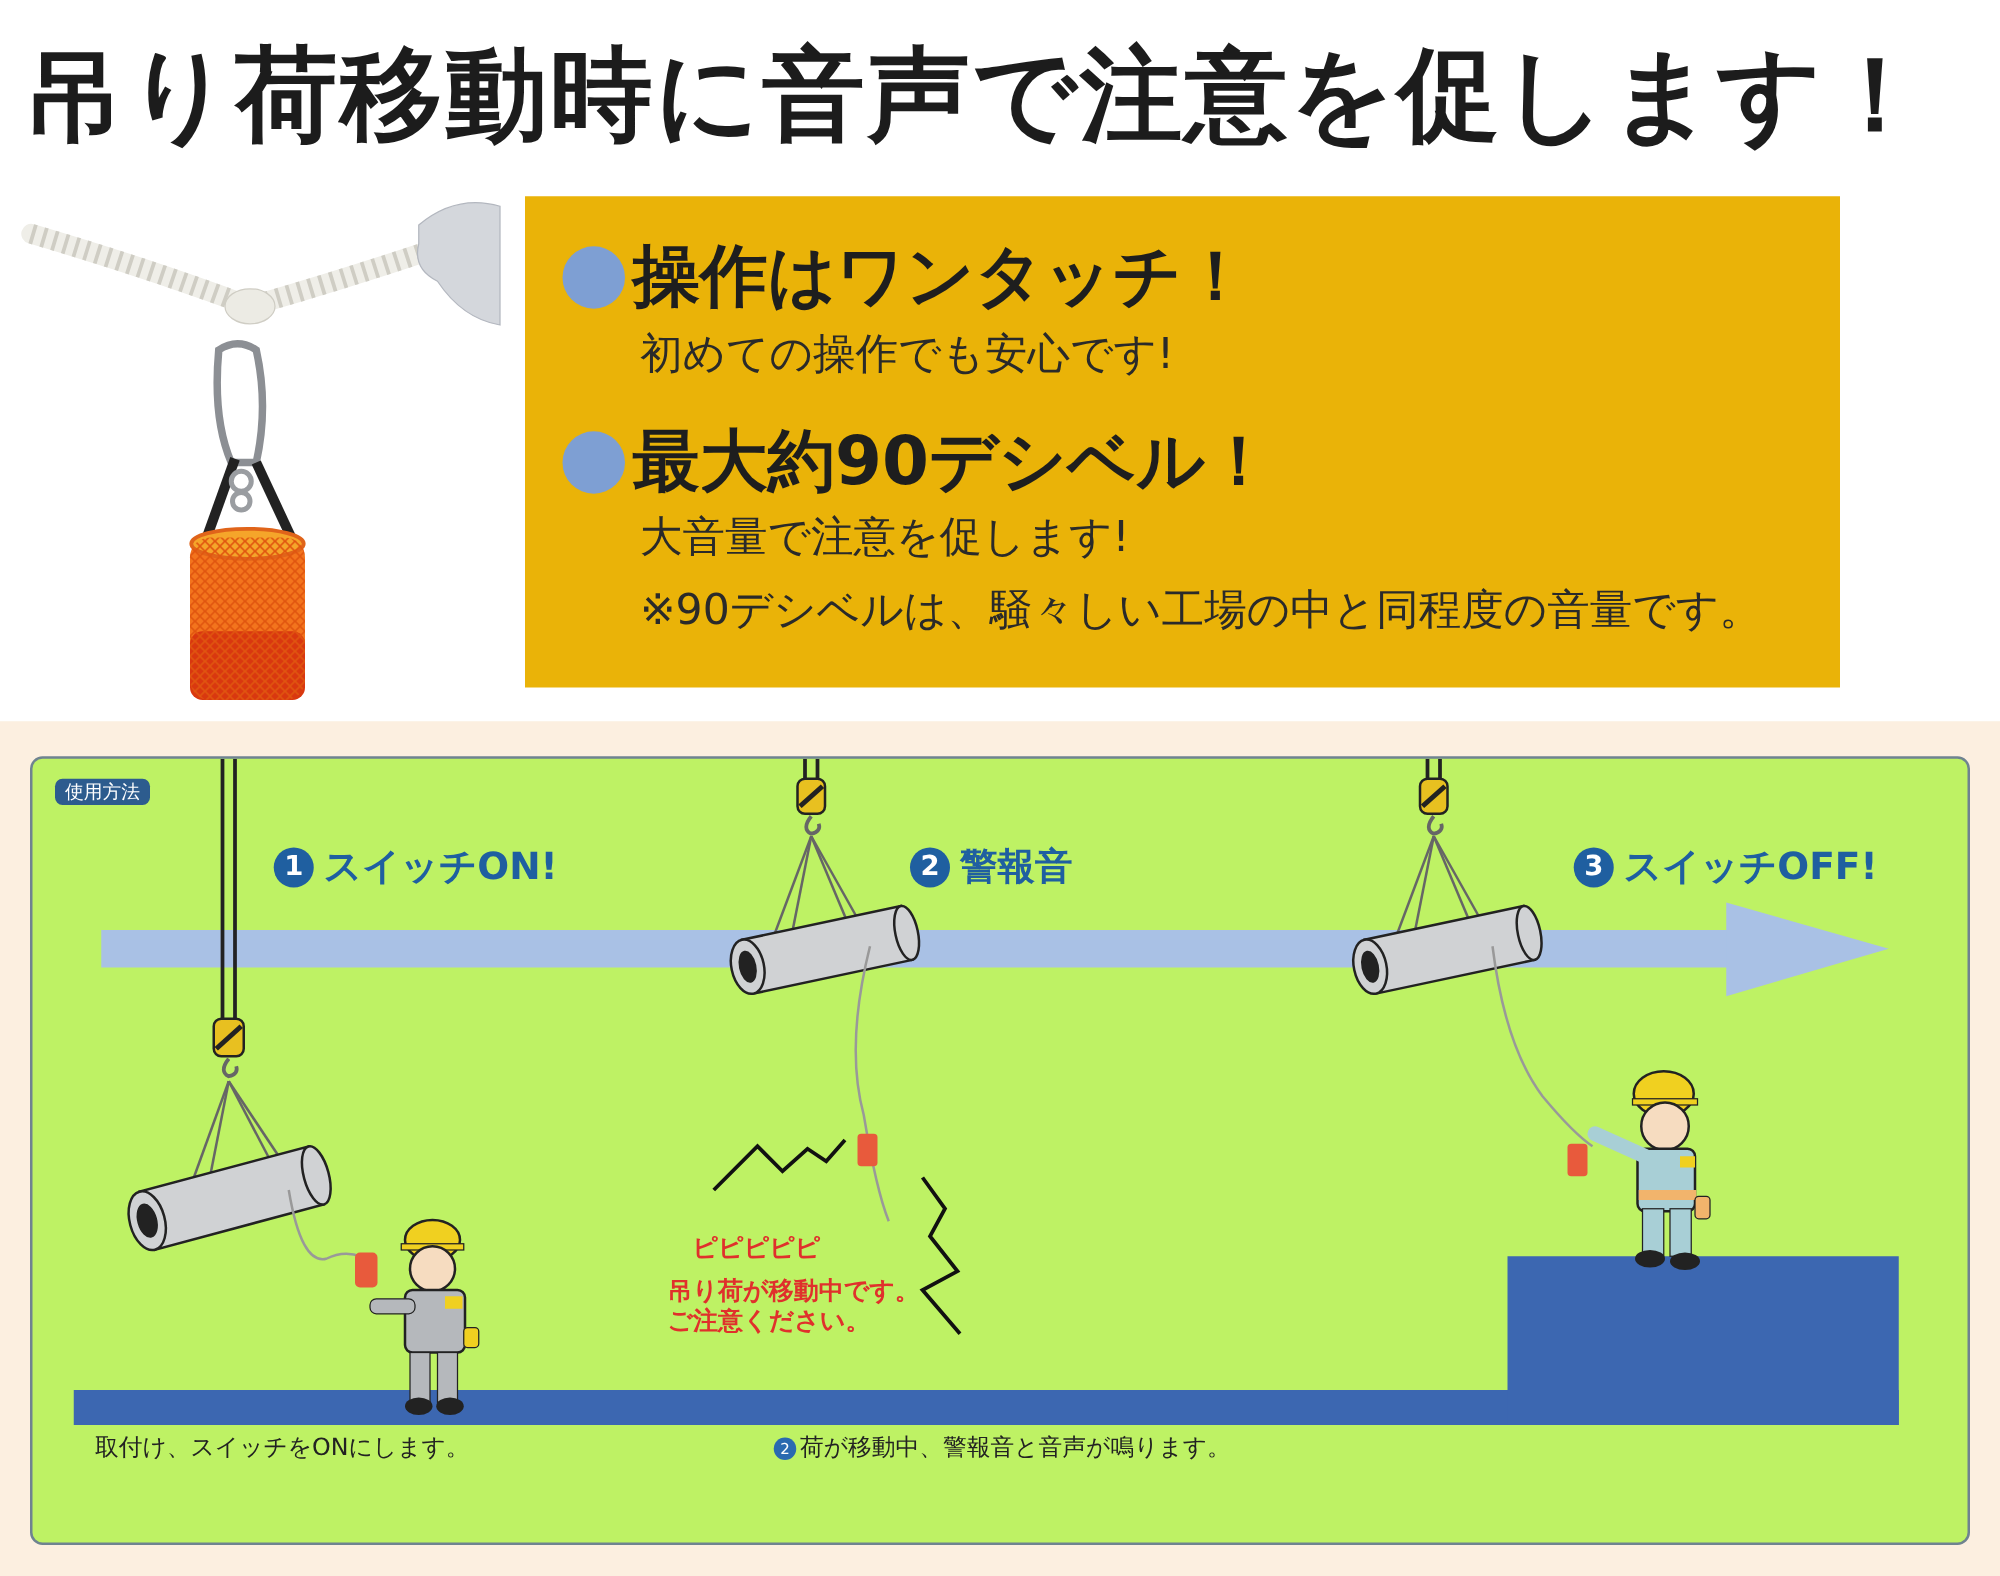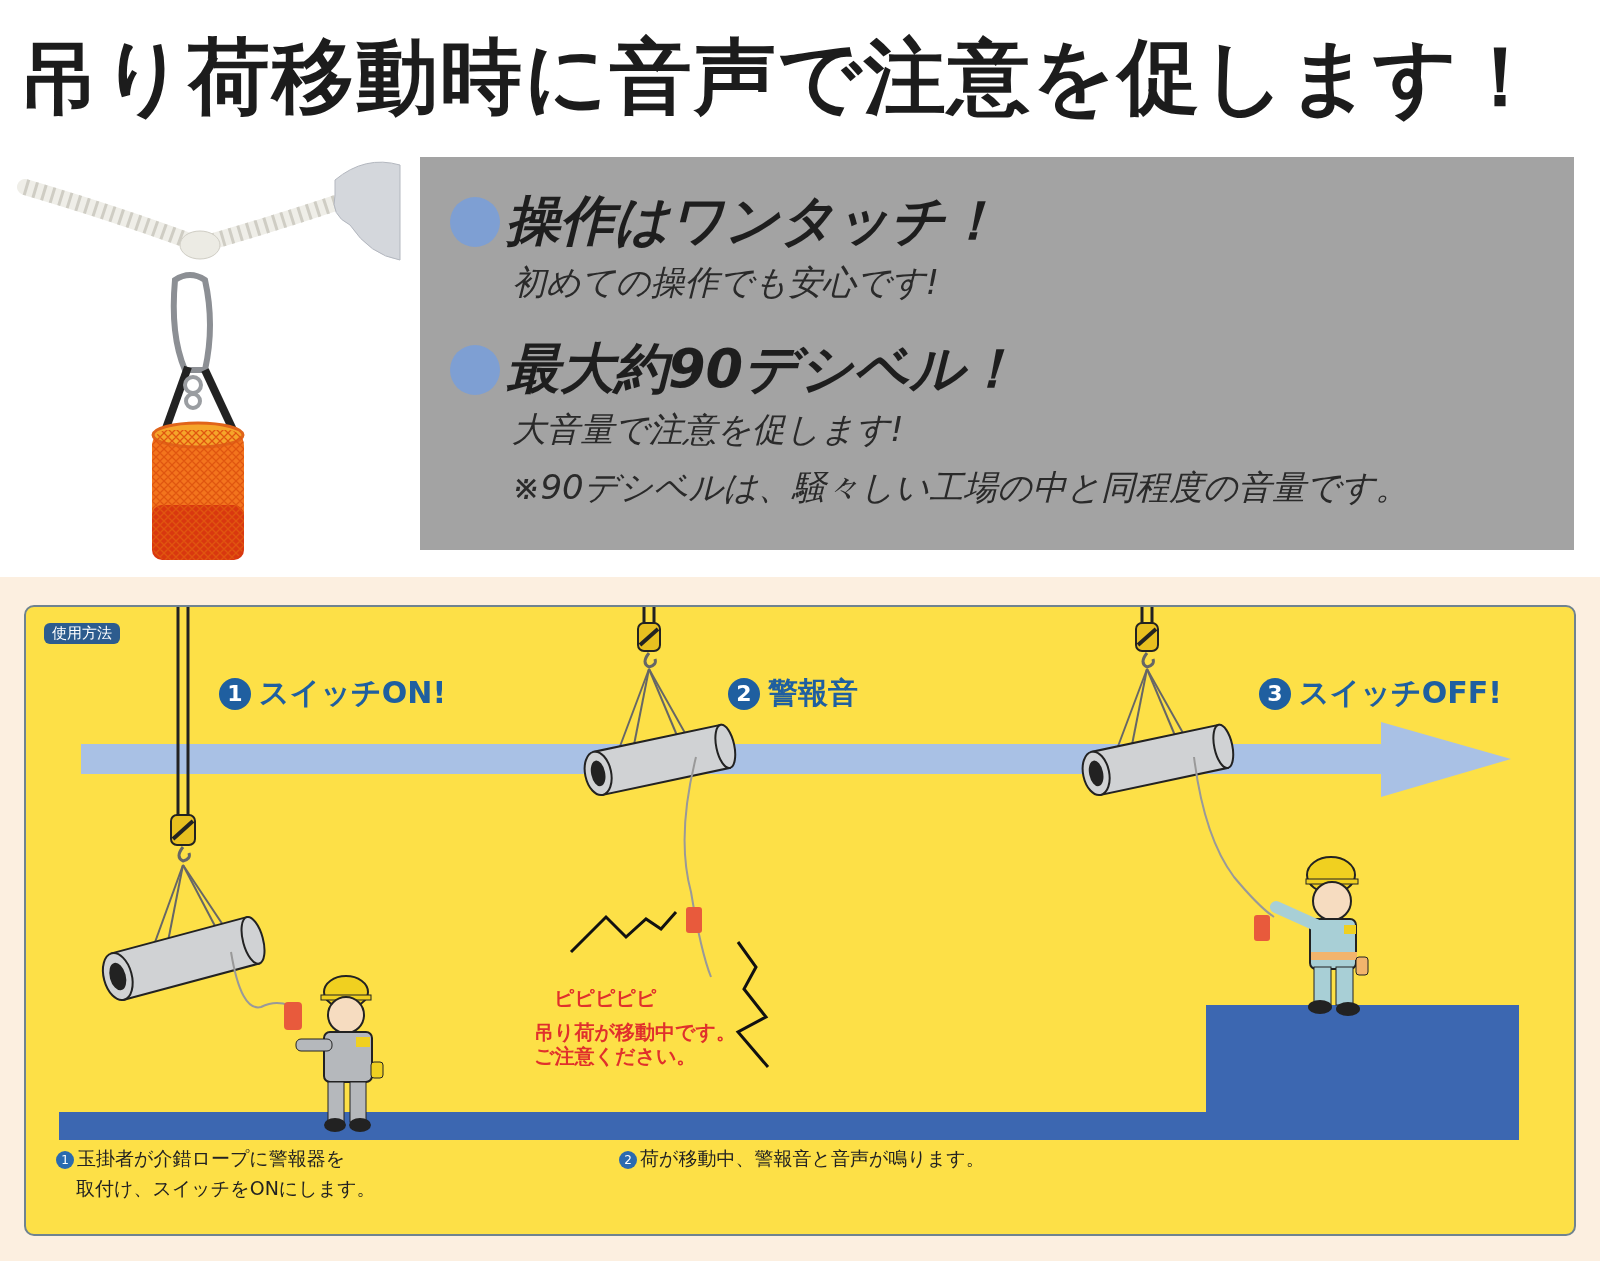--- a/index.html
+++ b/index.html
@@ -8,42 +8,41 @@
 
   .headline {
     position: absolute; left: 18px; top: 22px; width: 1580px; height: 110px;
     font-size: 82px; font-weight: bold; color: #1c1c1c; letter-spacing: 2px;
     white-space: nowrap; line-height: 110px;
   }
 
   .product-photo { position: absolute; left: 0; top: 145px; width: 420px; height: 420px; }
 
   .feature-panel {
-    position: absolute; left: 420px; top: 157px; width: 1154px; height: 393px;
-    background: #a3a3a3;
-    font-style: italic;
+    position: absolute; left: 420px; top: 157px; width: 1052px; height: 393px;
+    background: #eab308;
   }
   .feature-title {
     position: absolute; font-size: 54px; color: #1e1e1e; font-weight: bold; white-space: nowrap;
     display: flex; align-items: center;
   }
   .feature-title .dot {
     width: 50px; height: 50px; border-radius: 50%; background: #7e9fd3; margin-right: 6px;
     display: inline-block;
   }
   .feature-sub {
     position: absolute; font-size: 34px; color: #2a2a2a; white-space: nowrap;
   }
 
   .lower-bg {
     position: absolute; left: 0; top: 577px; width: 1600px; height: 684px; background: #fcefe0;
   }
   .howto-box {
     position: absolute; left: 24px; top: 605px; width: 1552px; height: 631px;
-    background: #fde047; border: 2px solid #6f8390; border-radius: 10px; overflow: hidden;
+    background: #bef264; border: 2px solid #6f8390; border-radius: 10px; overflow: hidden;
   }
   .howto-tag {
     position: absolute; left: 18px; top: 16px; padding: 1px 8px; background: #2d5c8e; color: #fff;
     font-size: 15px; border-radius: 6px;
   }
   .step-label {
     position: absolute; font-size: 30px; font-weight: bold; color: #1f5fa0; white-space: nowrap;
     display: flex; align-items: center;
   }
   .step-num {
@@ -221,19 +220,18 @@
   <div class="step-label" style="left:1233px; top:66px;">
     <span class="step-num">3</span>
     <span>スイッチOFF!</span>
   </div>
 
   <div class="alarm-text" style="left:528px; top:378px;">ピピピピピ</div>
   <div class="alarm-text" style="left:508px; top:412px;text-align:center;">吊り荷が移動中です。</div>
   <div class="alarm-text" style="left:508px; top:436px;">ご注意ください。</div>
 
   <div class="caption" style="left:30px; top:536px;">
-    <div><span class="cnum">1</span><span>玉掛者が介錯ロープに警報器を</span></div>
     <div style="padding-left:20px;">取付け、スイッチをONにします。</div>
   </div>
   <div class="caption" style="left:593px; top:536px;">
     <div><span class="cnum">2</span><span>荷が移動中、警報音と音声が鳴ります。</span></div>
   </div>
 </div>
 
 </body></html>

